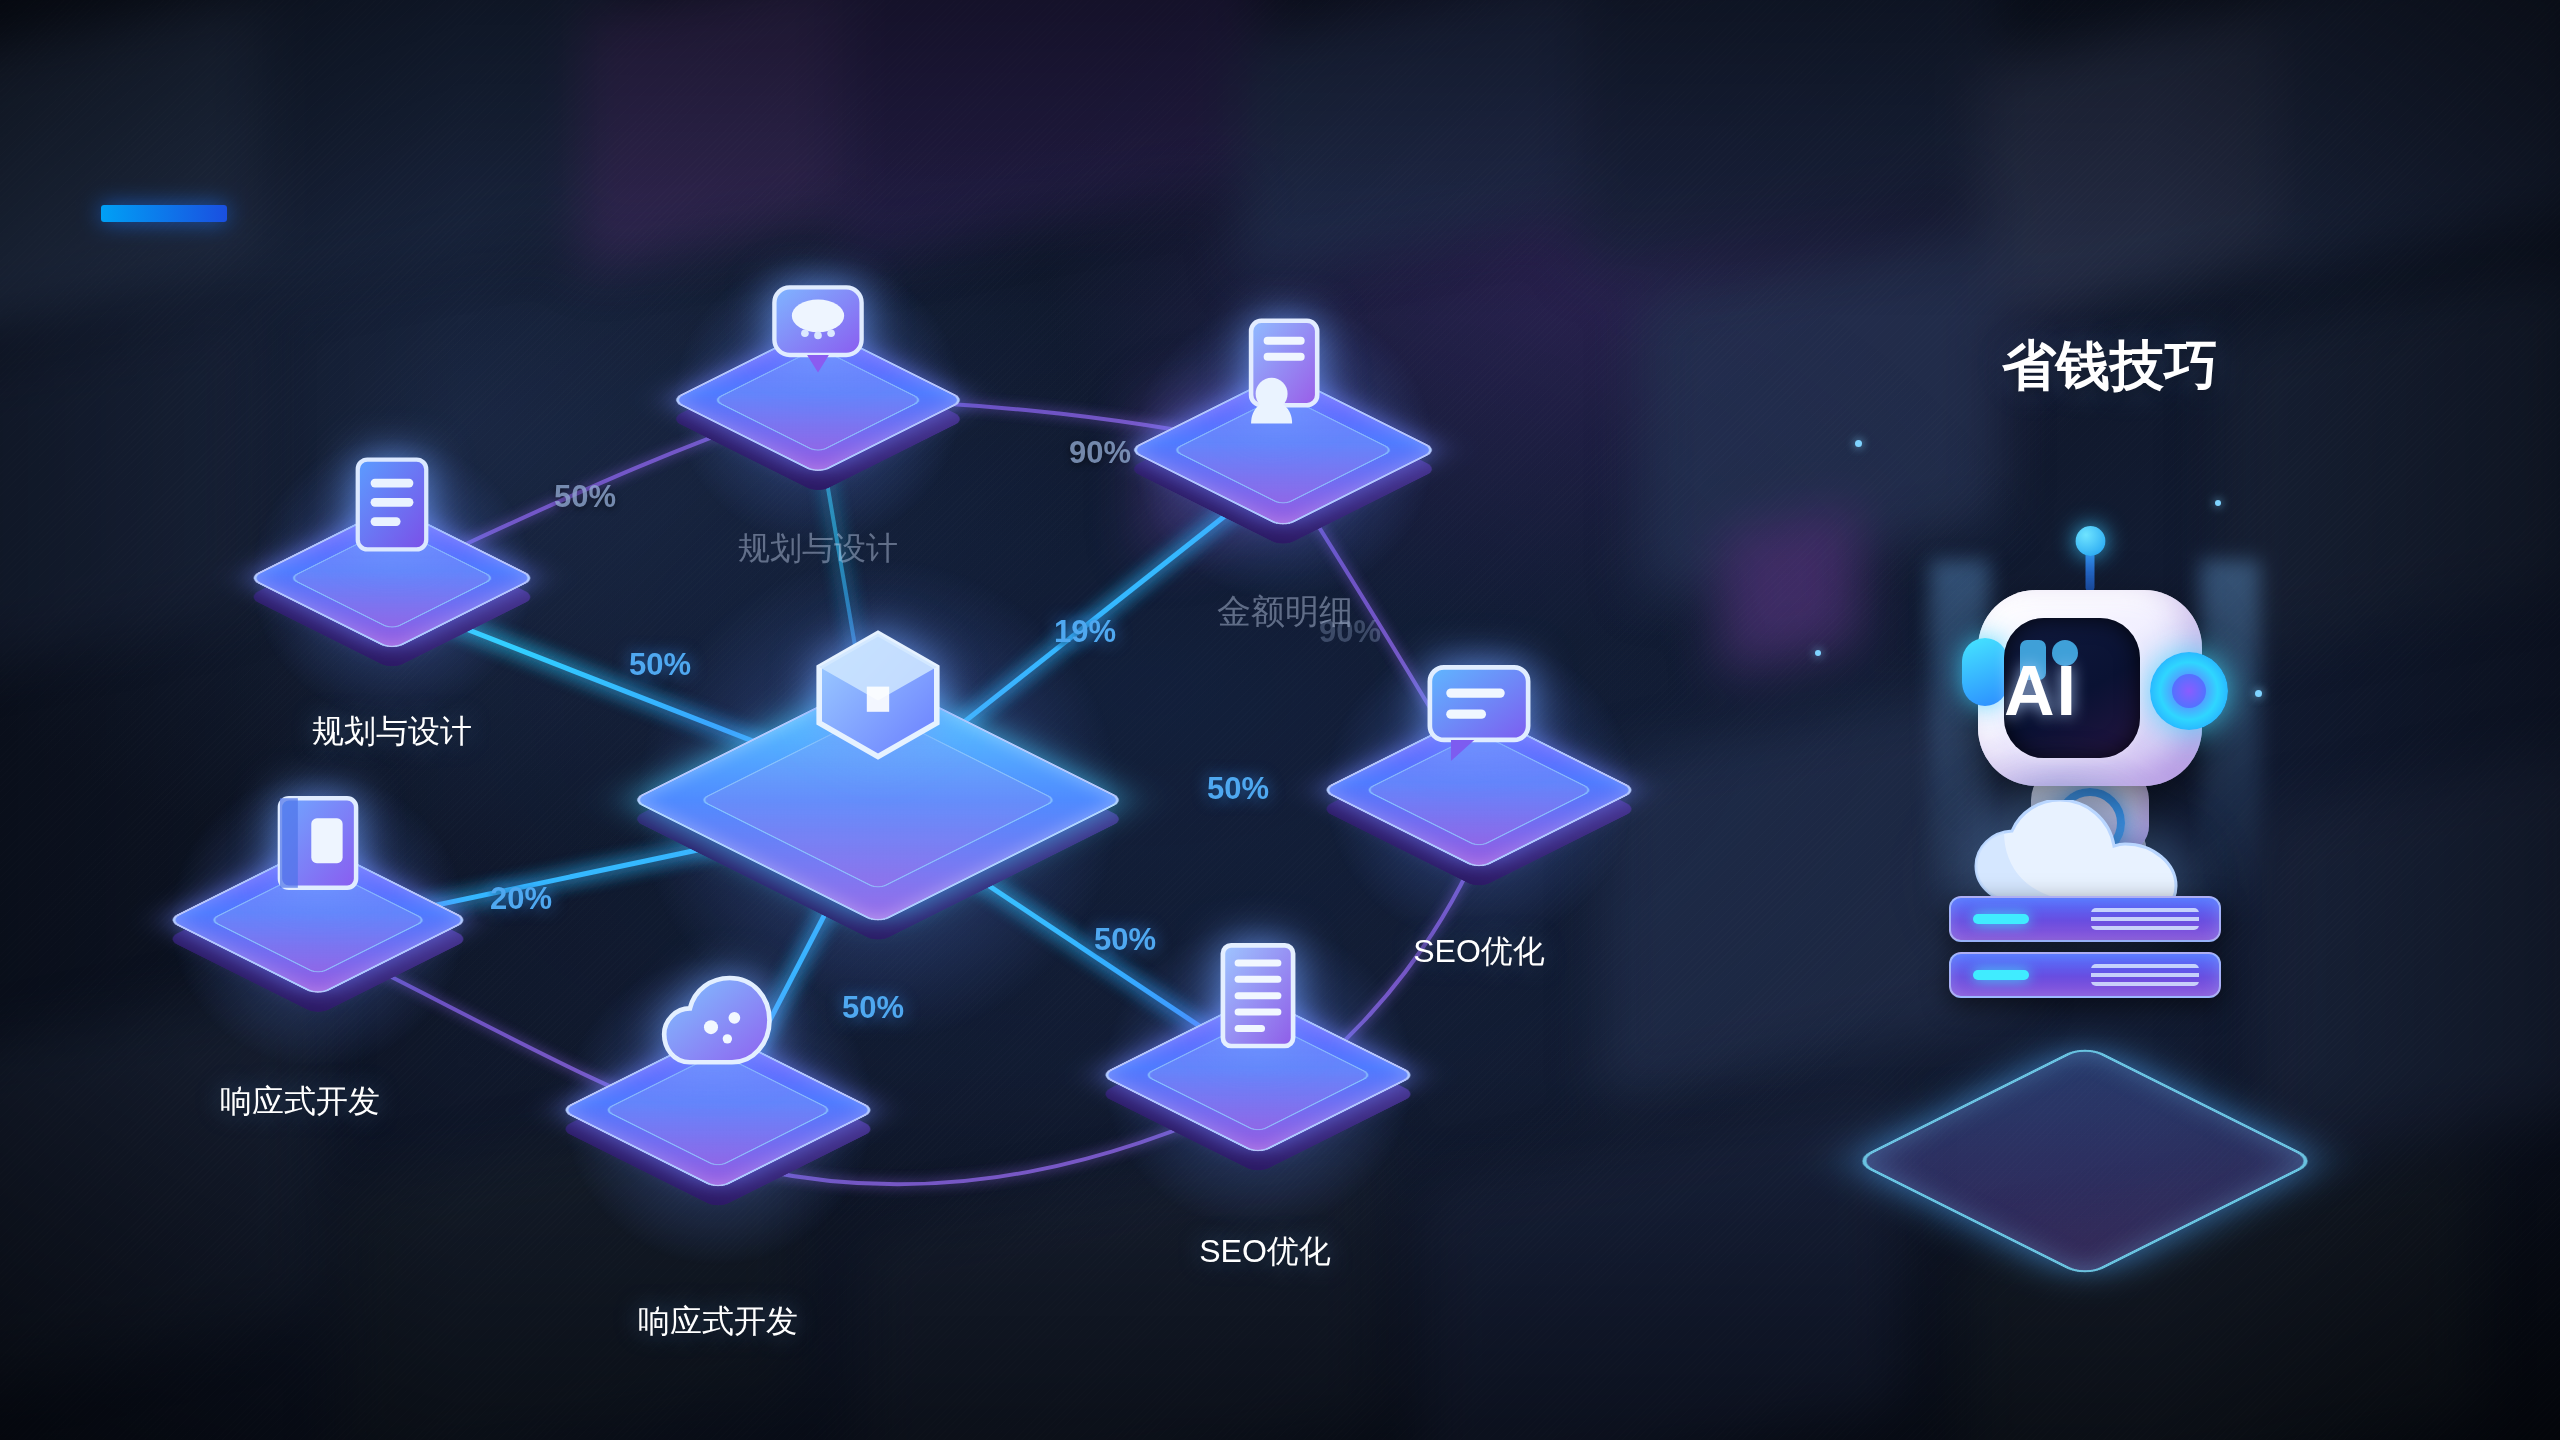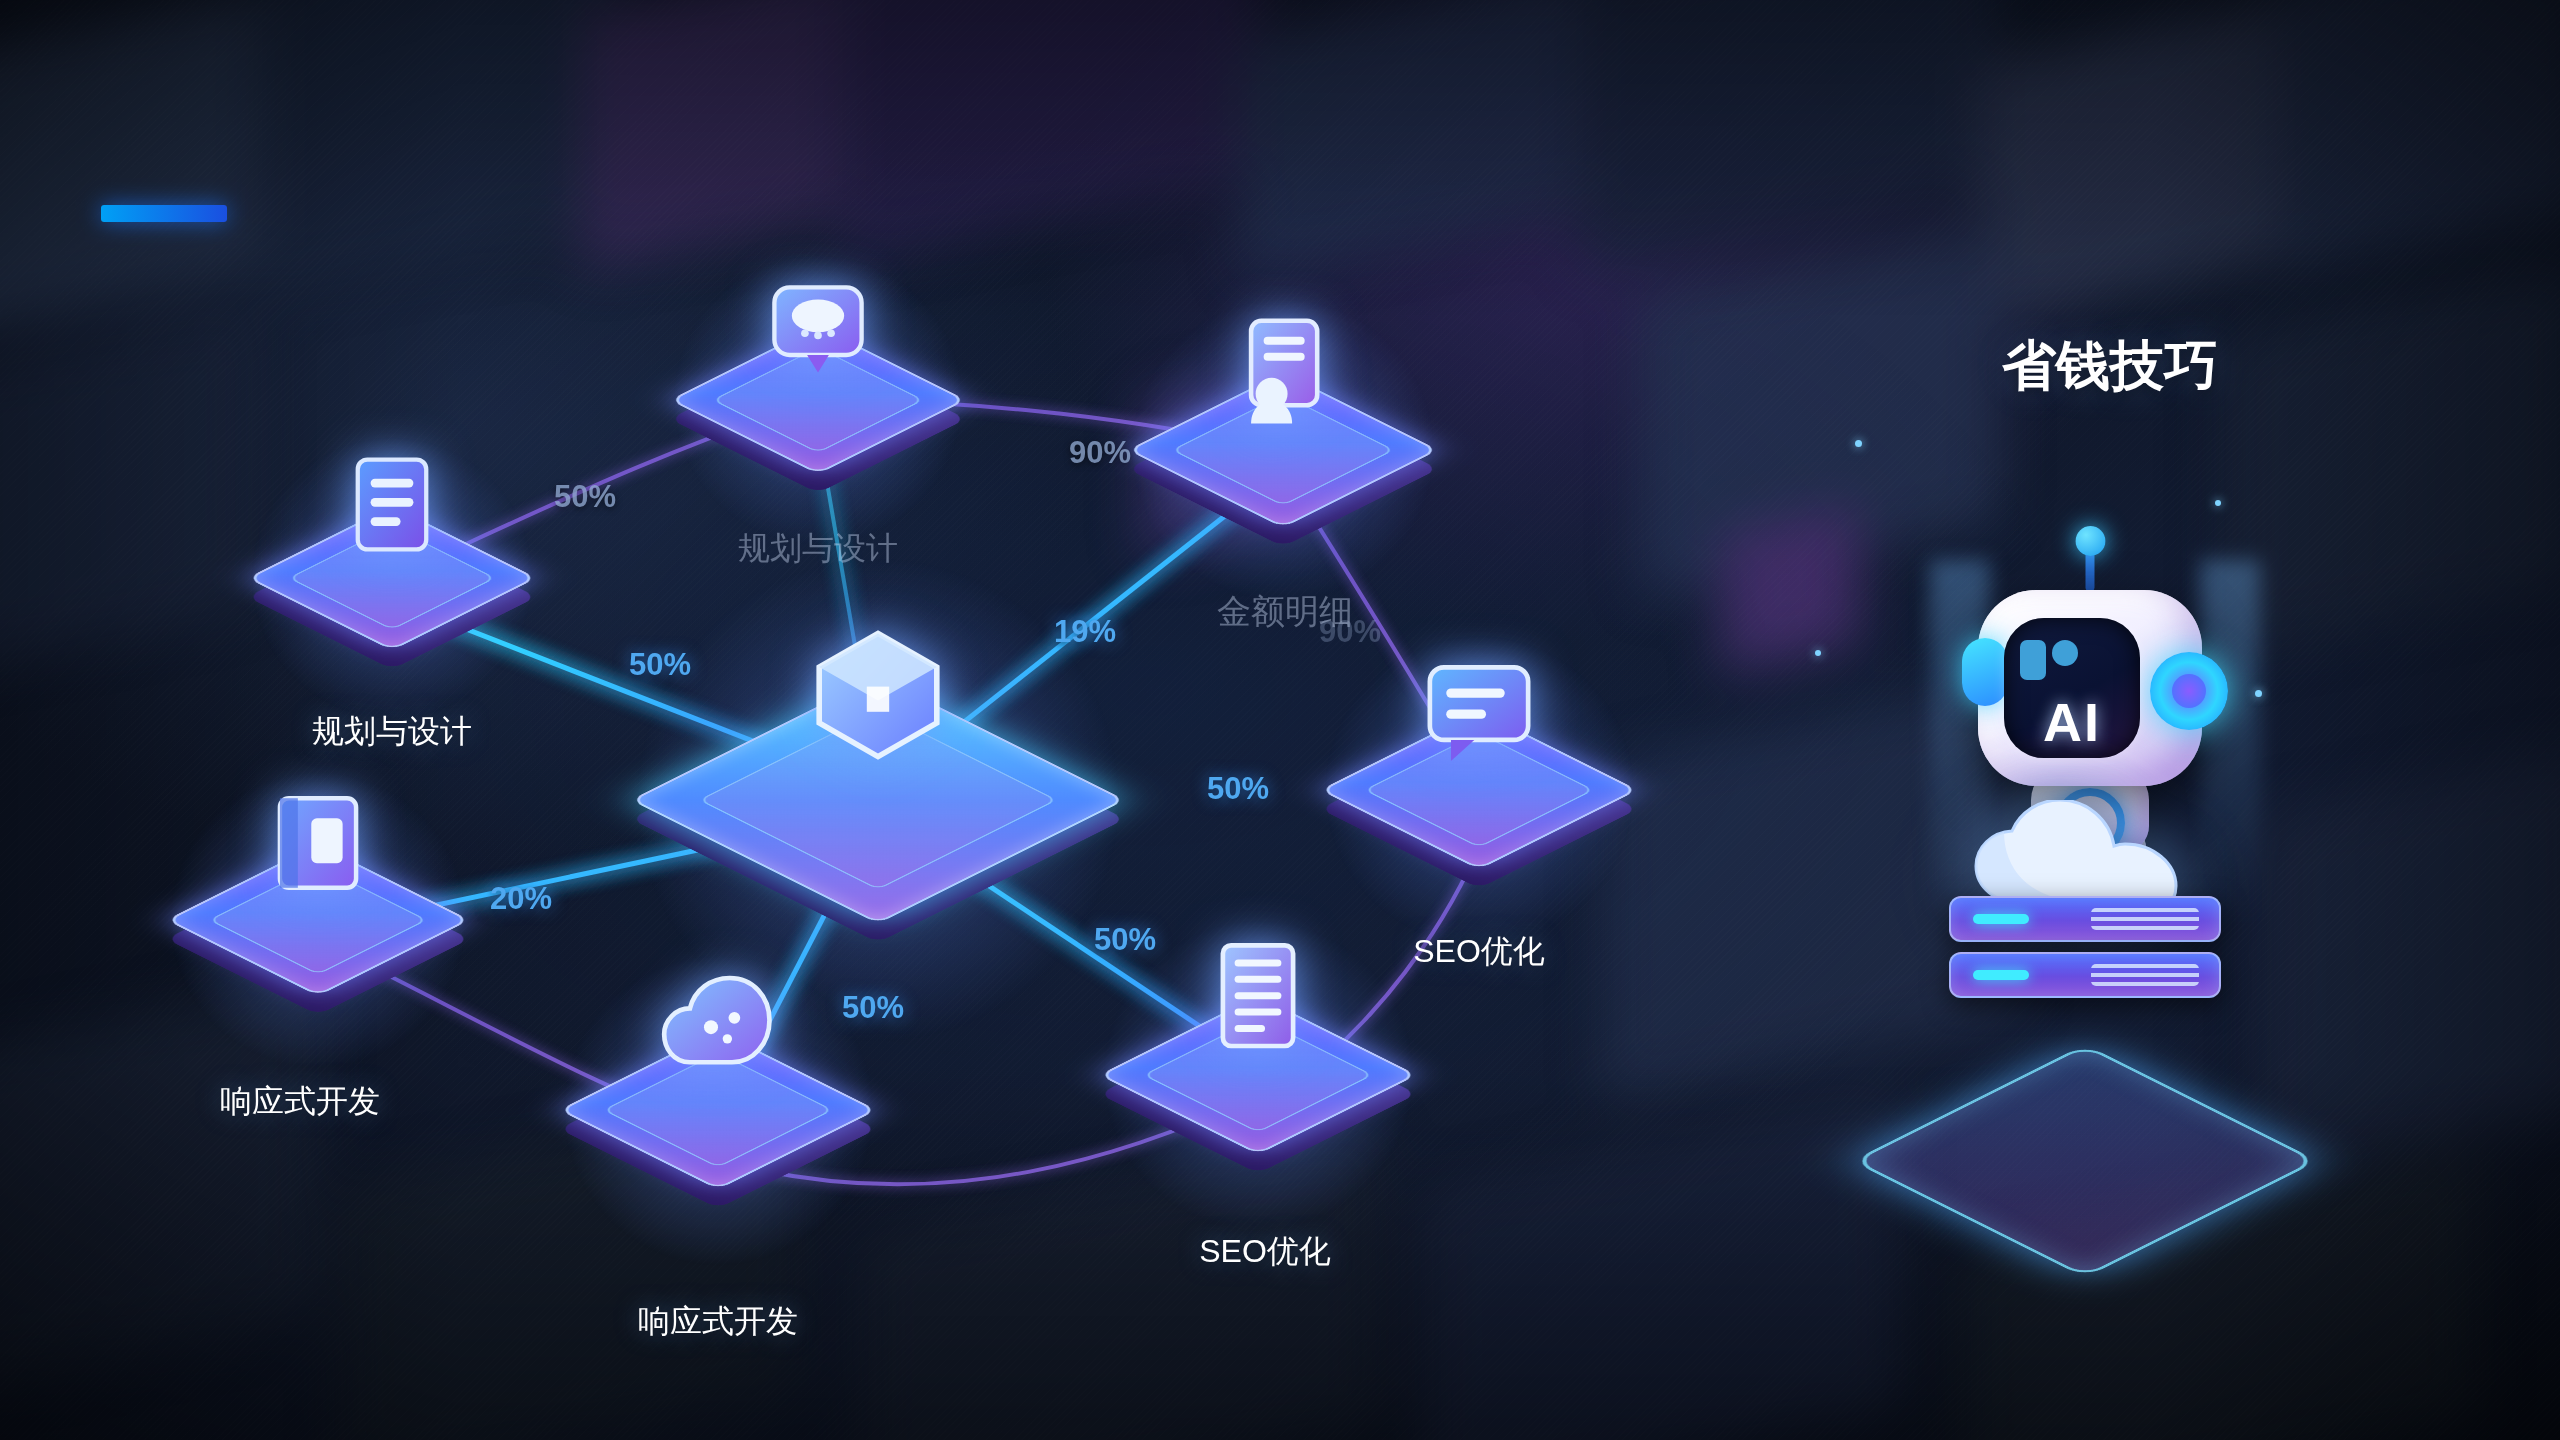--- a/index.html
+++ b/index.html
@@ -133,22 +133,22 @@
   .robot-face {
     position: absolute; left: 26px; top: 28px; width: 136px; height: 140px;
     border-radius: 40px;
     background: linear-gradient(150deg, #101a3e 0%, #0a1233 55%, #261542 100%);
     box-shadow: inset 0 0 22px rgba(0,0,0,.8), 0 0 12px rgba(255,255,255,.25);
     overflow: hidden;
   }
   .robot-face .sq { position: absolute; background: #49b9f5; border-radius: 7px; opacity: .85; }
   .robot-ai {
     position: absolute; left: 0; right: 0; top: 50%; transform: translateY(-46%);
-    text-align: center; color: #ffffff; font-size: 54px; font-weight: bold;
-    letter-spacing: 2px; text-shadow: 0 0 16px rgba(180,210,255,.85); margin-top: 32px;
+    color: #ffffff; font-size: 70px; font-weight: bold;
+    letter-spacing: 2px; text-shadow: 0 0 16px rgba(180,210,255,.85);
   }
   .robot-ear-l {
     position: absolute; left: -16px; top: 48px; width: 46px; height: 68px;
     border-radius: 24px;
     background: linear-gradient(160deg, #46e6ff, #2b8cff);
     box-shadow: 0 0 26px rgba(60,210,255,.85);
   }
   .robot-ear-r {
     position: absolute; right: -26px; top: 62px; width: 78px; height: 78px;
     border-radius: 50%;

